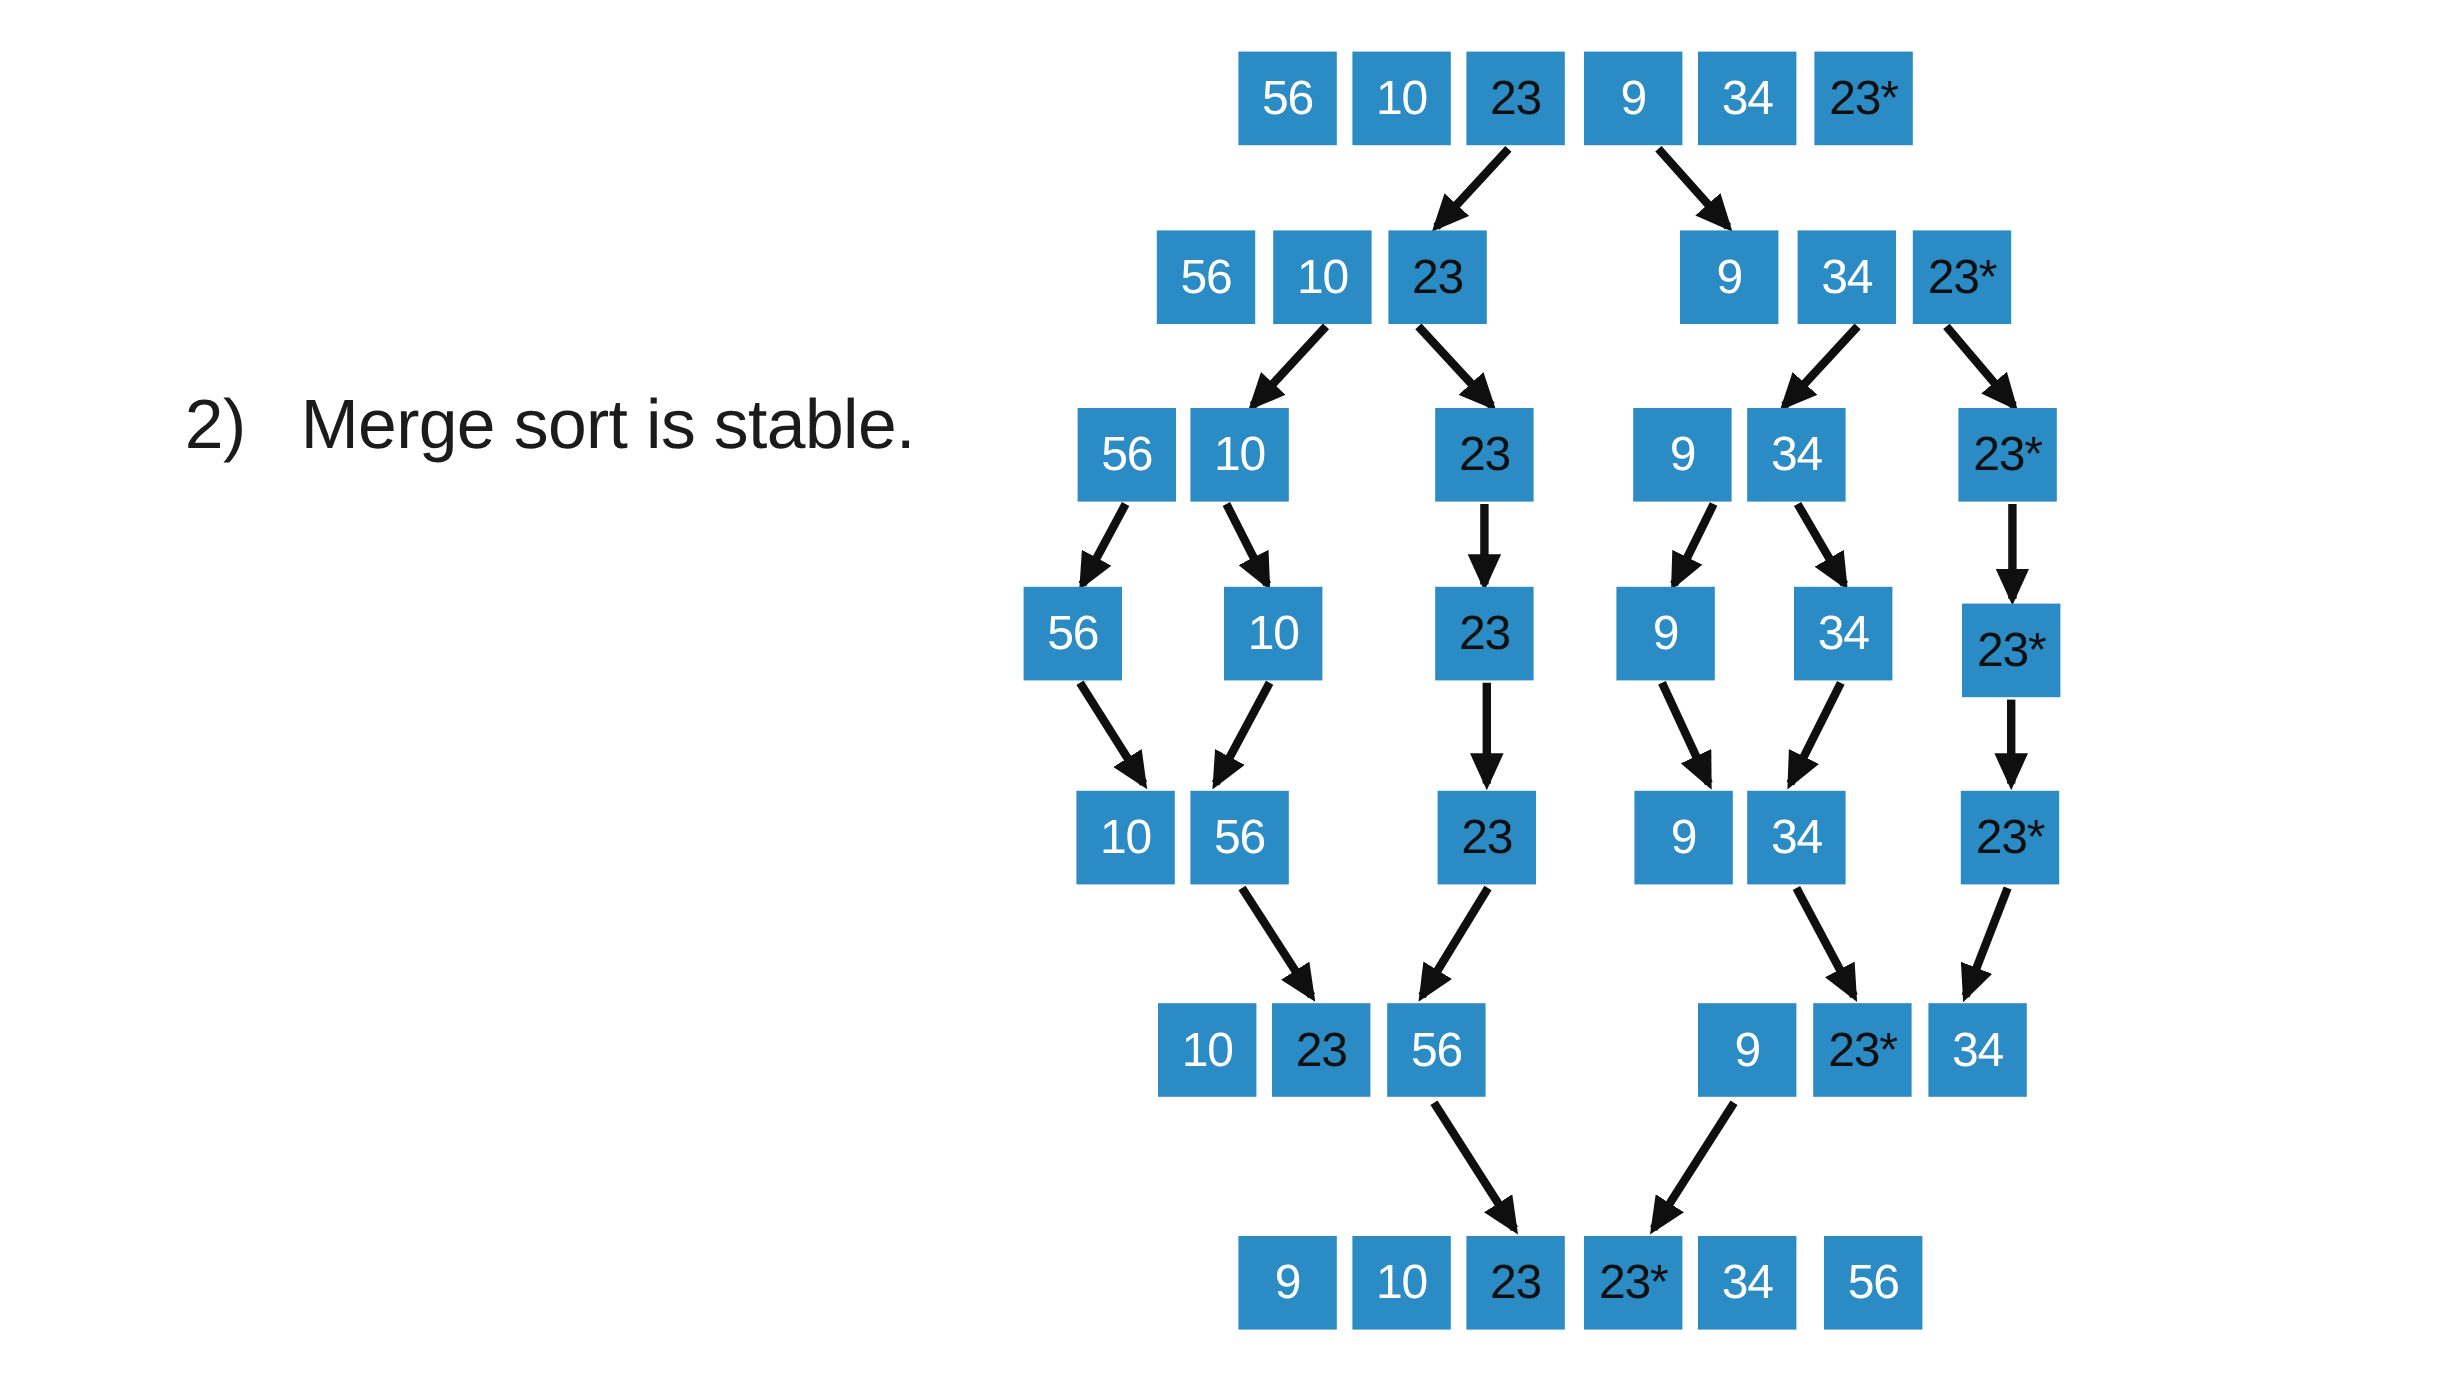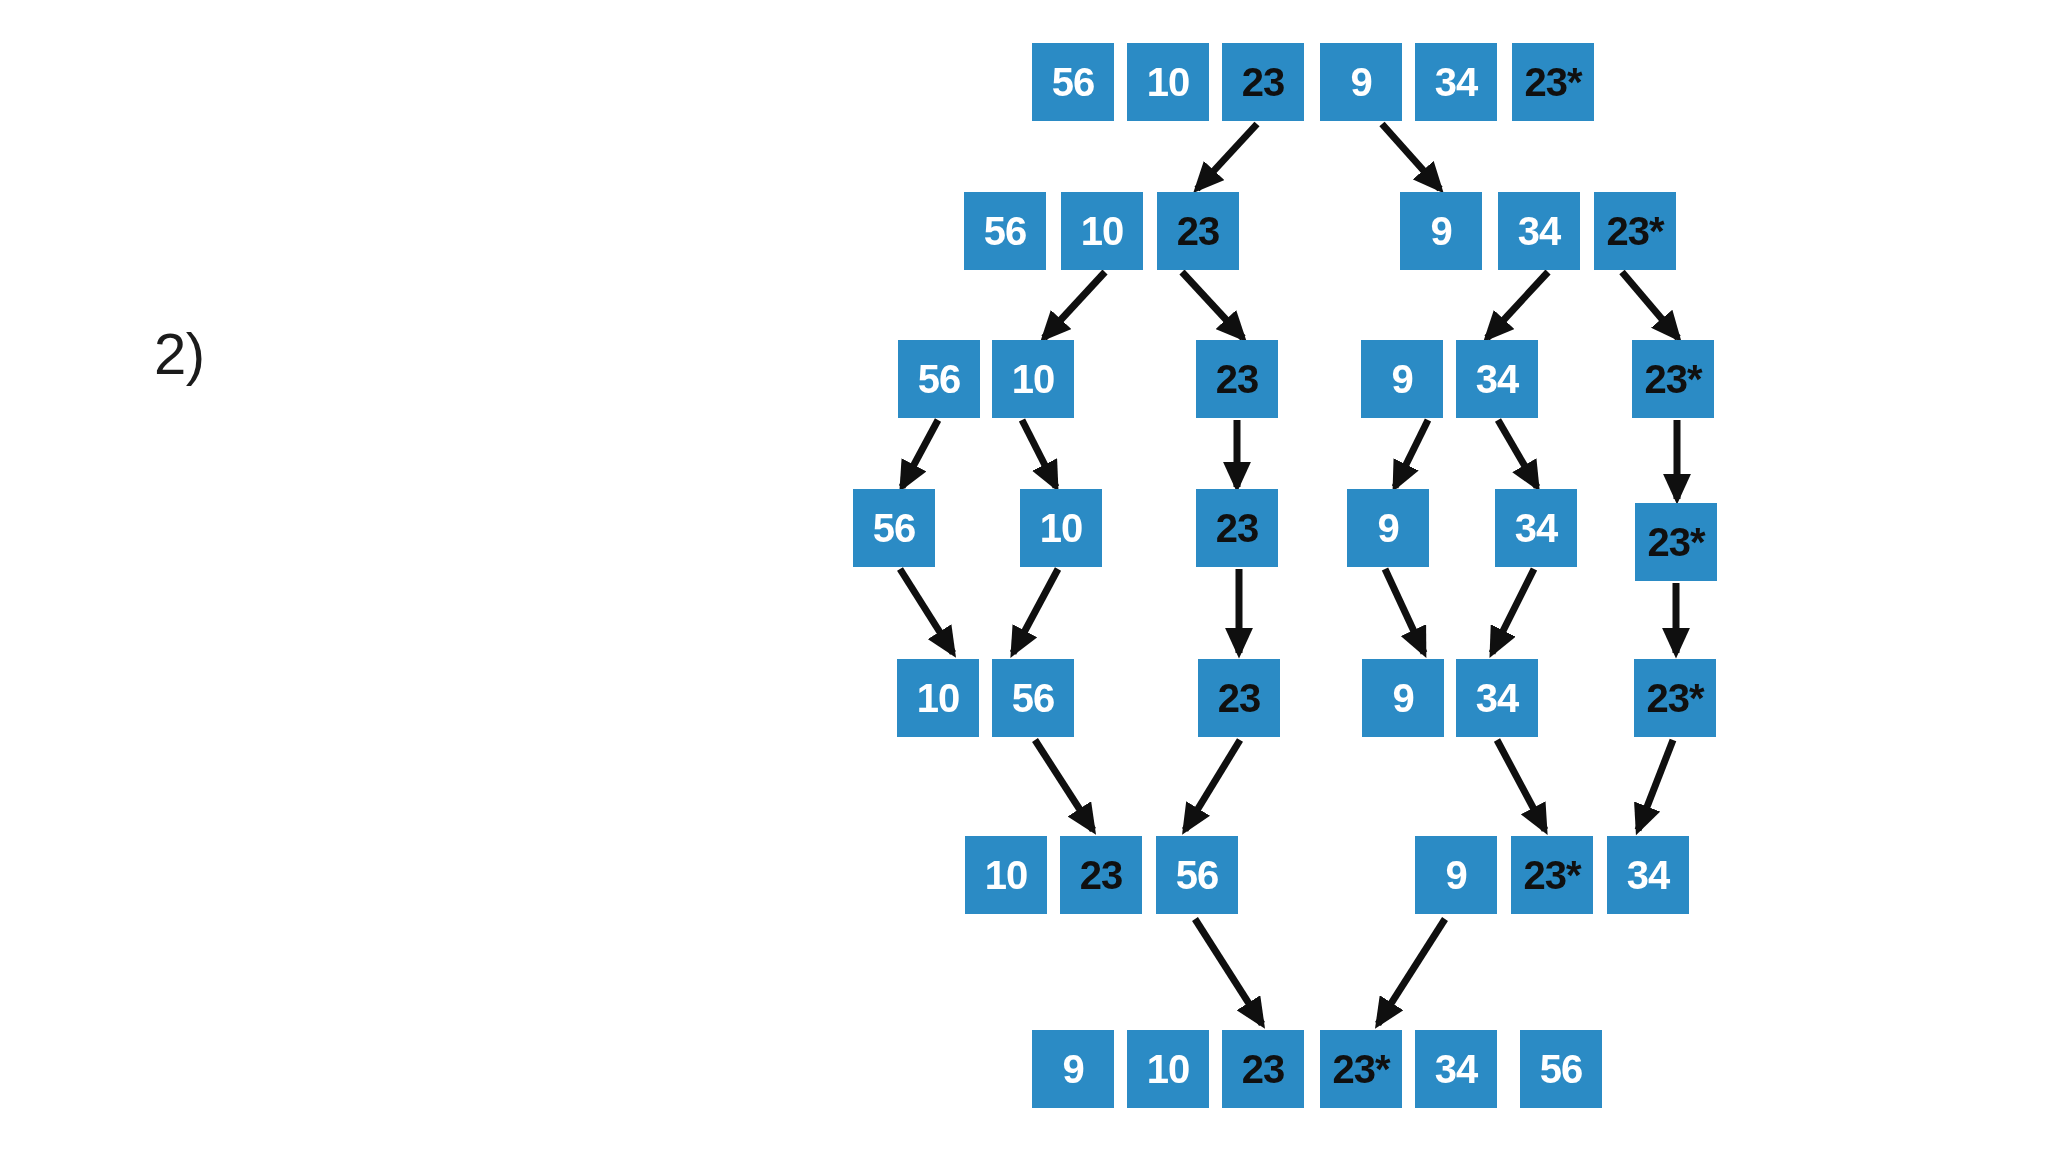--- a/index.html
+++ b/index.html
@@ -17,32 +17,33 @@
     font-size:58px;line-height:64px;color:#1b1b1b;letter-spacing:-0.5px;
     white-space:nowrap;
   }
   .diagram{position:absolute;inset:0}
   .arrow-layer{position:absolute;left:0;top:0;width:2048px;height:1152px;display:block}
   .cell{
     position:absolute;
     display:flex;align-items:center;justify-content:center;
     background:var(--box-fill,#2b8bc5);
     color:var(--box-text-light,#ffffff);
-    font-weight:700;font-size:40px;letter-spacing:-1px;
+    font-weight:400;font-size:40px;letter-spacing:-1px;
     box-sizing:border-box;
   }
   .cell.dark{color:var(--box-text-dark,#101010)}
 </style>
 </head>
 <body>
 
 <div class="slide">
 
   <div class="heading" style="color: rgb(27, 27, 27);">
     <span>2)</span>
+    <span>Merge sort is stable.</span>
   </div>
 
   <div class="diagram">
     <svg class="arrow-layer" width="2048" height="1152" viewBox="0 0 2048 1152" xmlns="http://www.w3.org/2000/svg">
       <defs>
         <marker id="arrowhead" markerWidth="4.6" markerHeight="4" refX="3.6" refY="2" orient="auto" markerUnits="strokeWidth">
           <path d="M0,0 L4.4,2 L0,4 Z" fill="#0f0f0f"></path>
         </marker>
       </defs>
       <g>

